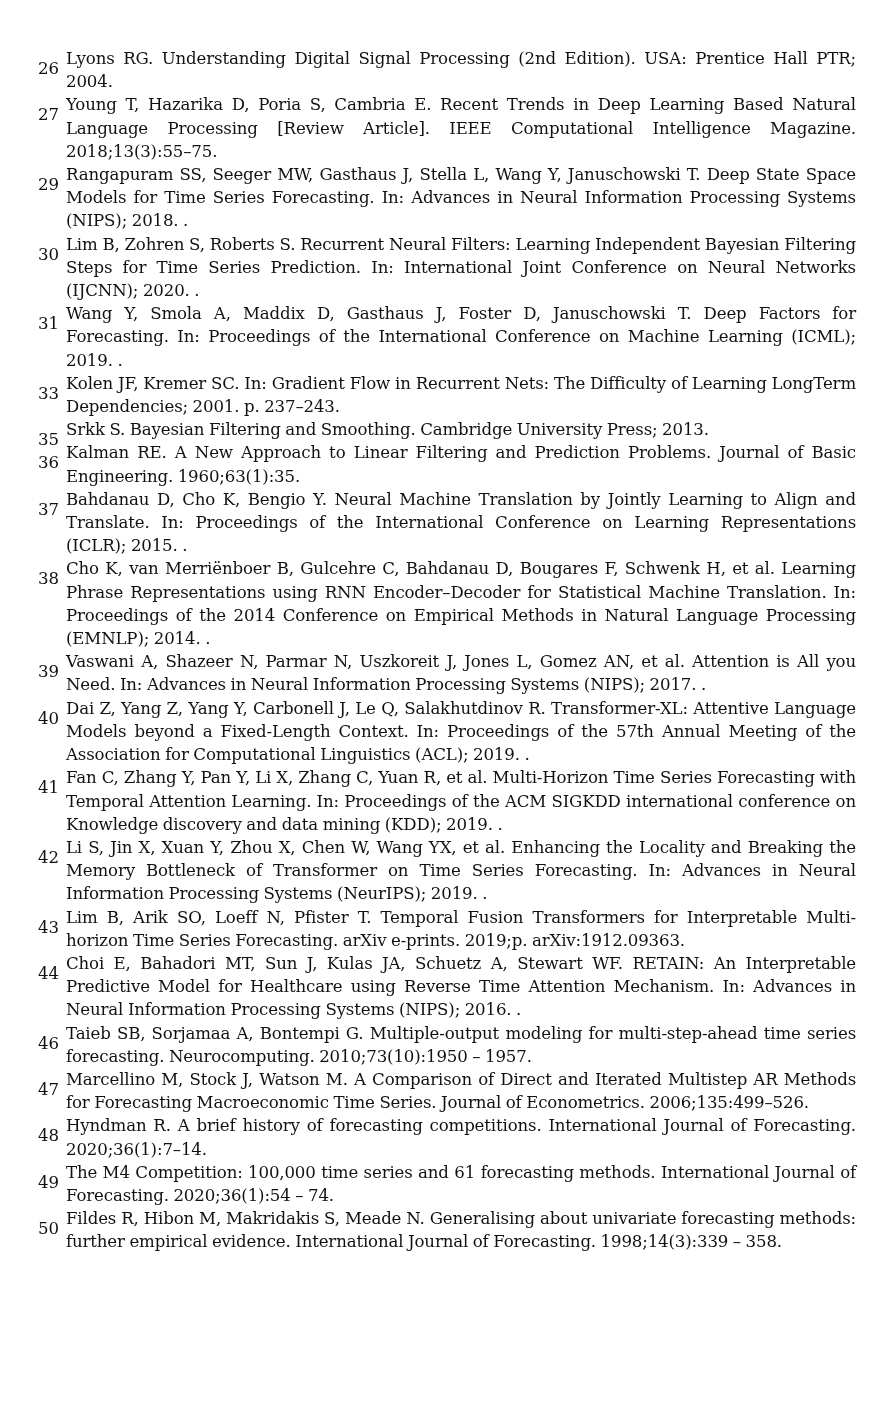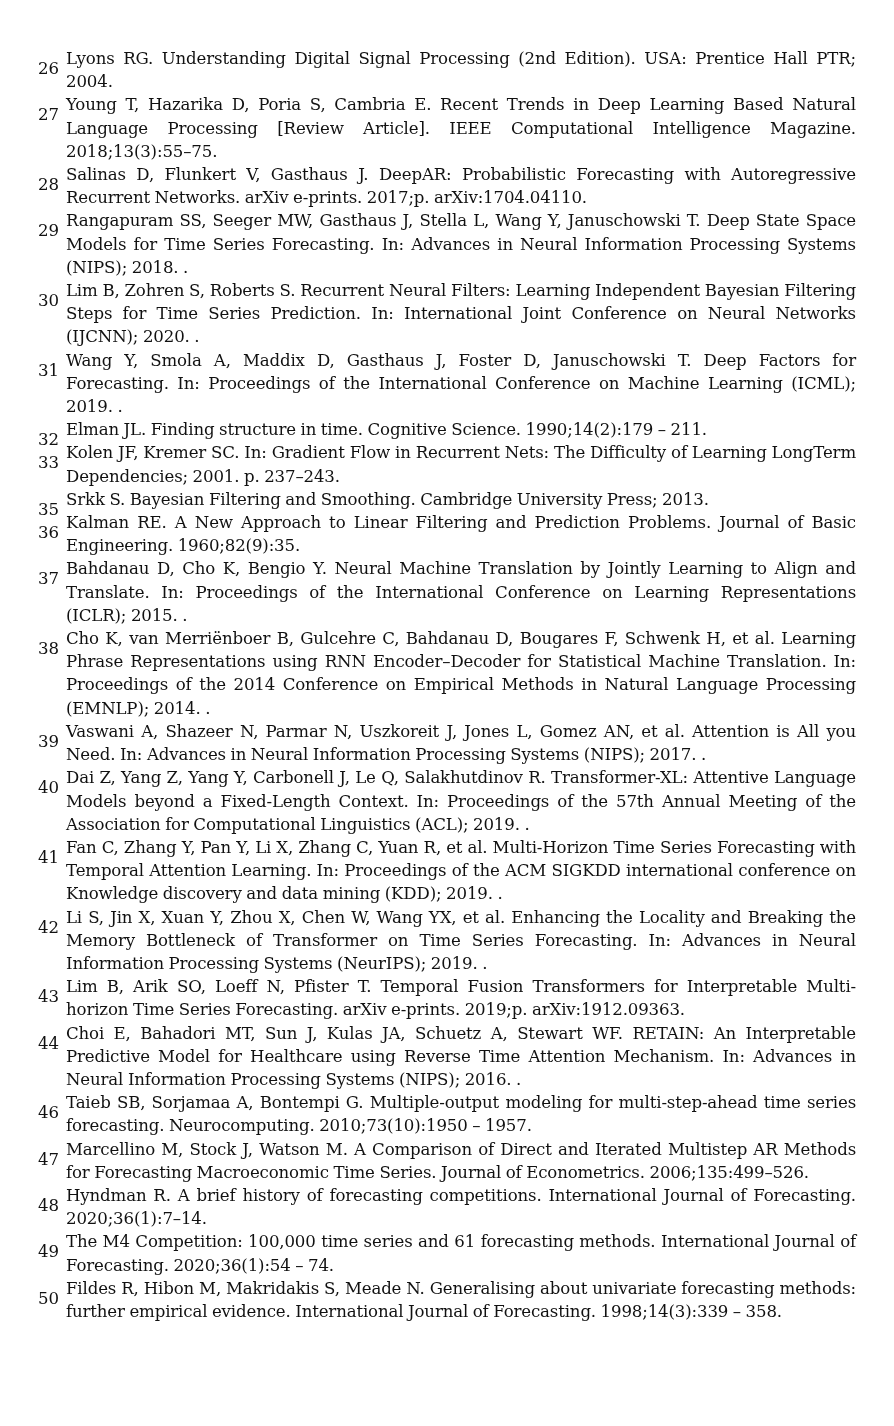--- a/index.html
+++ b/index.html
@@ -52,50 +52,42 @@
   <ol class="ref-list">
     <li class="ref">
         <span class="ref-num">26</span>
         <span class="ref-text">Lyons RG. Understanding Digital Signal Processing (2nd Edition). USA: Prentice Hall PTR; 2004.</span>
       </li>
     <li class="ref">
         <span class="ref-num">27</span>
         <span class="ref-text">Young T, Hazarika D, Poria S, Cambria E.  Recent Trends in Deep Learning Based Natural Language Processing [Review Article]. IEEE Computational Intelligence Magazine. 2018;13(3):55–75.</span>
       </li>
     <li class="ref">
-        <span class="ref-num">28</span>
-        <span class="ref-text">Salinas D, Flunkert V, Gasthaus J.  DeepAR: Probabilistic Forecasting with Autoregressive Recurrent Networks. arXiv e-prints. 2017;p. arXiv:1704.04110.</span>
-      </li>
-    <li class="ref">
         <span class="ref-num">29</span>
         <span class="ref-text">Rangapuram SS, Seeger MW, Gasthaus J, Stella L, Wang Y, Januschowski T. Deep State Space Models for Time Series Forecasting. In: Advances in Neural Information Processing Systems (NIPS); 2018. .</span>
       </li>
     <li class="ref">
         <span class="ref-num">30</span>
         <span class="ref-text">Lim B, Zohren S, Roberts S. Recurrent Neural Filters: Learning Independent Bayesian Filtering Steps for Time Series Prediction. In: International Joint Conference on Neural Networks (IJCNN); 2020. .</span>
       </li>
     <li class="ref">
         <span class="ref-num">31</span>
         <span class="ref-text">Wang Y, Smola A, Maddix D, Gasthaus J, Foster D, Januschowski T. Deep Factors for Forecasting. In: Proceedings of the International Conference on Machine Learning (ICML); 2019. .</span>
       </li>
     <li class="ref">
-        <span class="ref-num">32</span>
-        <span class="ref-text">Elman JL. Finding structure in time. Cognitive Science. 1990;14(2):179 – 211.</span>
-      </li>
-    <li class="ref">
         <span class="ref-num">33</span>
         <span class="ref-text">Kolen JF, Kremer SC. In: Gradient Flow in Recurrent Nets: The Difficulty of Learning LongTerm Dependencies; 2001. p. 237–243.</span>
       </li>
     <li class="ref">
         <span class="ref-num">35</span>
         <span class="ref-text">Srkk S. Bayesian Filtering and Smoothing. Cambridge University Press; 2013.</span>
       </li>
     <li class="ref">
         <span class="ref-num">36</span>
-        <span class="ref-text">Kalman RE. A New Approach to Linear Filtering and Prediction Problems. Journal of Basic Engineering. 1960;82(9):35.</span>
+        <span class="ref-text">Kalman RE. A New Approach to Linear Filtering and Prediction Problems. Journal of Basic Engineering. 1960;63(1):35.</span>
       </li>
     <li class="ref">
         <span class="ref-num">37</span>
         <span class="ref-text">Bahdanau D, Cho K, Bengio Y. Neural Machine Translation by Jointly Learning to Align and Translate. In: Proceedings of the International Conference on Learning Representations (ICLR); 2015. .</span>
       </li>
     <li class="ref">
         <span class="ref-num">38</span>
         <span class="ref-text">Cho K, van Merriënboer B, Gulcehre C, Bahdanau D, Bougares F, Schwenk H, et al. Learning Phrase Representations using RNN Encoder–Decoder for Statistical Machine Translation. In: Proceedings of the 2014 Conference on Empirical Methods in Natural Language Processing (EMNLP); 2014. .</span>
       </li>
     <li class="ref">

